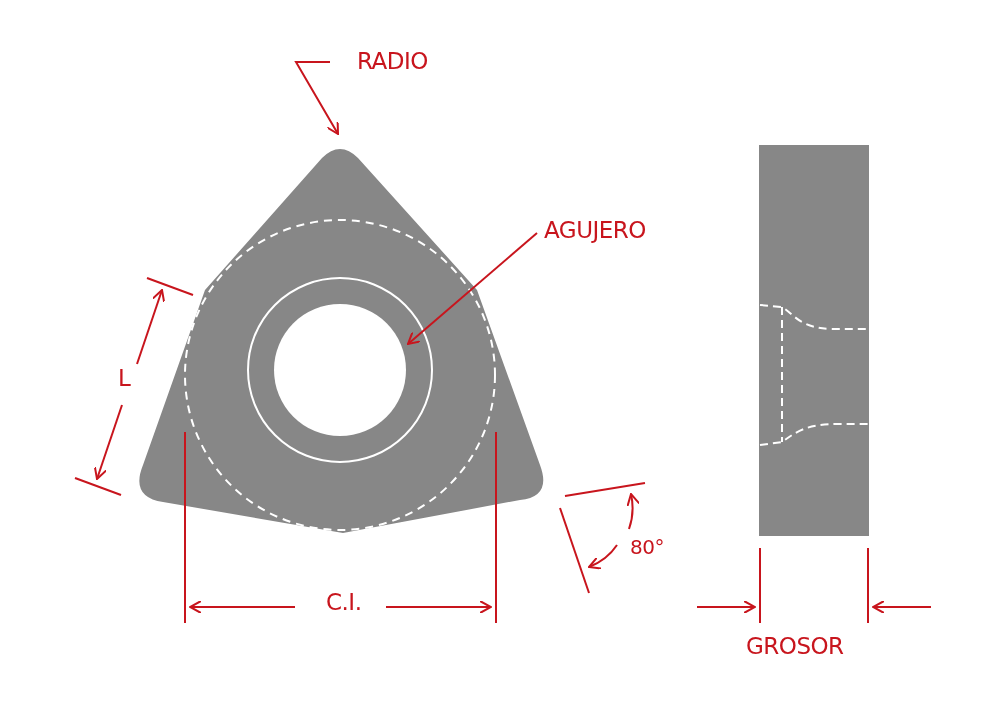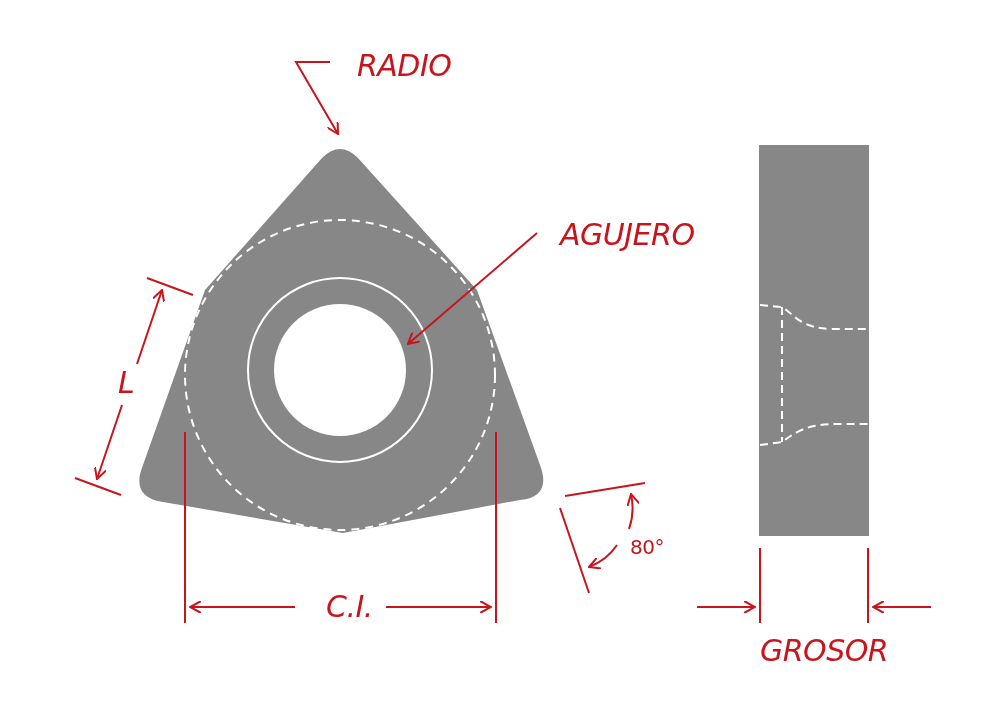--- a/index.html
+++ b/index.html
@@ -1,19 +1,19 @@
 <!DOCTYPE html>
 <html><head>
 <meta charset="utf-8">
 <style>
   html, body { margin: 0; padding: 0; background: #ffffff; }
   body { width: 1000px; height: 714px; position: relative; overflow: hidden; font-family: "DejaVu Sans", sans-serif; }
   svg { position: absolute; left: 0; top: 0; }
   .lbl { position: absolute; color: #c8151d; font-family: "DejaVu Sans", sans-serif; white-space: nowrap; letter-spacing: -0.5px; }
-  .big { font-size: 30px; font-style: italic; }
+  .big { font-size: 23px; }
   .small { font-size: 20px; }
 </style>
 </head>
 <body>
 
 <svg width="1000" height="714" viewBox="0 0 1000 714">
   <defs>
     <marker id="arr" viewBox="0 0 12 12" refX="11" refY="6" markerWidth="12" markerHeight="12" markerUnits="userSpaceOnUse" orient="auto">
       <path d="M0,0 L11,6 L0,12" fill="none" stroke="#c8151d" stroke-width="2"></path>
     </marker>
@@ -64,17 +64,17 @@
 
   <g>
     <line x1="760" y1="548" x2="760" y2="623" stroke="#c8151d" stroke-width="2"></line>
     <line x1="868" y1="548" x2="868" y2="623" stroke="#c8151d" stroke-width="2"></line>
     <line x1="697" y1="607" x2="755" y2="607" stroke="#c8151d" stroke-width="2" marker-end="url(#arr)"></line>
     <line x1="931" y1="607" x2="873" y2="607" stroke="#c8151d" stroke-width="2" marker-end="url(#arr)"></line>
   </g>
 </svg>
 
 <div class="lbl big" style="left:357px; top:48px;">RADIO</div>
-<div class="lbl big" style="left:544px; top:217px;margin-left:16px;">AGUJERO</div>
+<div class="lbl big" style="left:544px; top:217px;">AGUJERO</div>
 <div class="lbl big" style="left:118px; top:365px;">L</div>
 <div class="lbl big" style="left:316px; top:589px;margin-left:10px;">C.I.</div>
 <div class="lbl small" style="left:630px; top:535px;">80°</div>
-<div class="lbl big" style="left:746px; top:633px;margin-left:14px;">GROSOR</div>
+<div class="lbl big" style="left:746px; top:633px;">GROSOR</div>
 
 </body></html>

